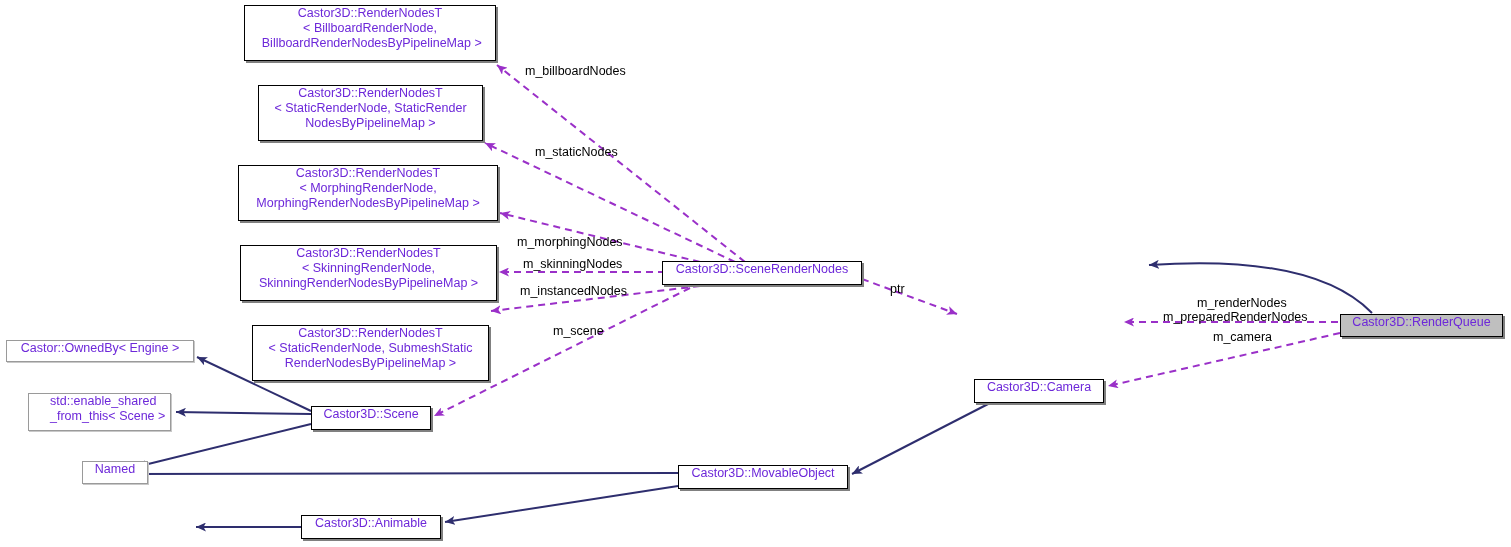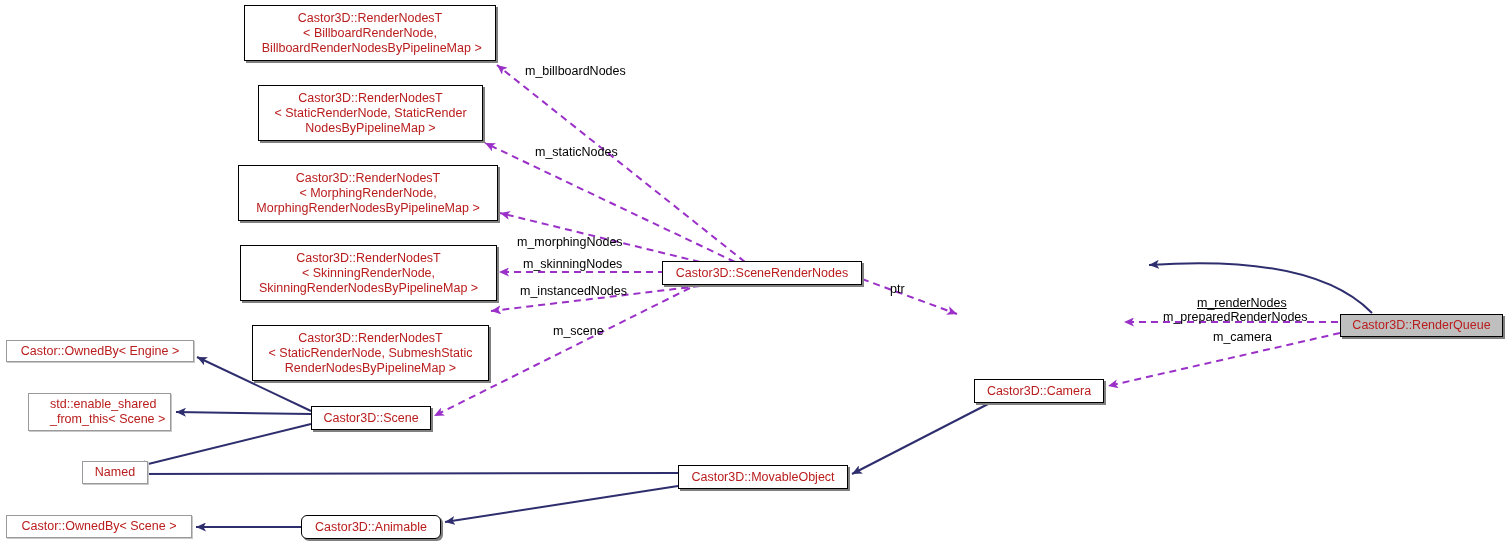--- a/index.html
+++ b/index.html
@@ -21,28 +21,27 @@
     left: 0;
     top: 0;
     width: 1511px;
     height: 547px;
     pointer-events: none;
   }
   .node-box {
     position: absolute;
     box-sizing: border-box;
     display: flex;
-    align-items: center;
     justify-content: center;
     text-align: center;
     background: #ffffff;
     border: 1px solid #808080;
     font-size: 12.5px;
     line-height: 15px;
-    color: #b91c1c;
+    color: #6d28d9;
     white-space: pre;
     letter-spacing: 0px;
   }
   .node-box.strong {
     border: 1px solid #000000;
     box-shadow: 2px 2px 0 0 #808080;
   }
   .node-box.highlight {
     background: #bfbfbf;
     border: 1px solid #000000;
@@ -163,41 +162,38 @@
   </div>
 
   <div class="node-box strong" style="left:678px; top:465px; width:170px; height:24px;">
     <span class="node-label">Castor3D::MovableObject</span>
   </div>
 
   <div class="node-box strong" style="left:974px; top:379px; width:130px; height:24px;">
     <span class="node-label">Castor3D::Camera</span>
   </div>
 
-  <div class="node-box strong" style="left:301px; top:515px; width:140px; height:24px;border-radius:6px;">
+  <div class="node-box strong" style="left:301px; top:515px; width:140px; height:24px;">
     <span class="node-label">Castor3D::Animable</span>
   </div>
 
-  <div class="node-box plain" style="left:6px; top:515px; width:186px; height:23px;">
-    <span class="node-label">Castor::OwnedBy&lt; Scene &gt;</span>
-  </div>
 
   <div class="edge-label" style="left:525px; top:64px;">m_billboardNodes</div>
 
   <div class="edge-label" style="left:535px; top:145px;">m_staticNodes</div>
 
   <div class="edge-label" style="left:517px; top:208px;margin-top:27px;">m_morphingNodes</div>
 
   <div class="edge-label" style="left:523px; top:257px;">m_skinningNodes</div>
 
   <div class="edge-label" style="left:520px; top:284px;">m_instancedNodes</div>
 
   <div class="edge-label" style="left:553px; top:324px;">m_scene</div>
 
   <div class="edge-label" style="left:890px; top:282px;">ptr</div>
 
-  <div class="edge-label" style="left:1197px; top:296px;text-decoration:underline;">m_renderNodes</div>
+  <div class="edge-label" style="left:1197px; top:296px;">m_renderNodes</div>
 
   <div class="edge-label" style="left:1163px; top:310px;">m_preparedRenderNodes</div>
 
   <div class="edge-label" style="left:1213px; top:330px;">m_camera</div>
 
 </div>
 
 </body></html>

